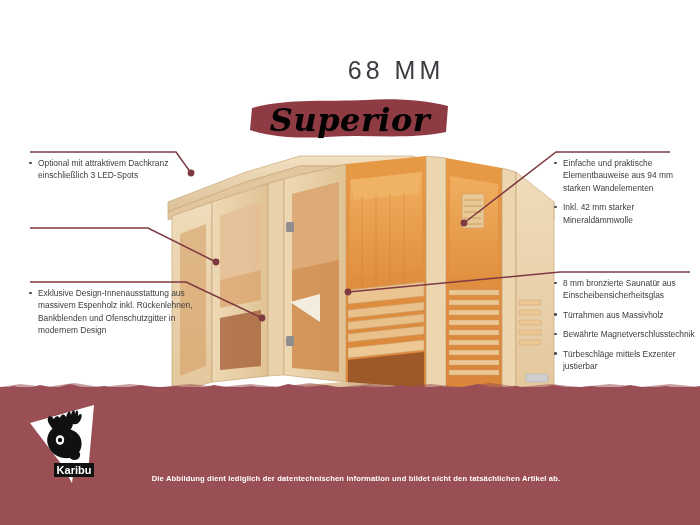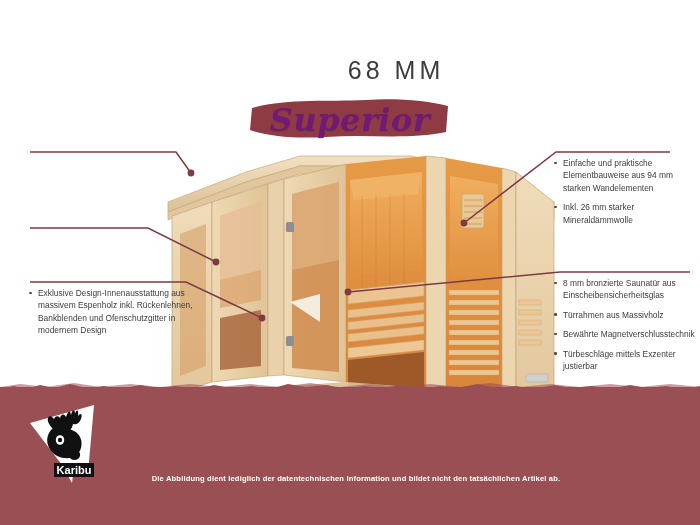--- a/index.html
+++ b/index.html
@@ -25,21 +25,21 @@
     font-size:25px;letter-spacing:4px;color:#3b3b41;font-weight:400;margin-left:34px;
   }
   .logo-wrap{
     position:absolute;left:248px;top:96px;width:204px;height:46px;
   }
   .logo-banner{position:absolute;inset:0;}
   .logo-script{
     position:absolute;left:0;top:2px;width:204px;height:44px;
     display:flex;align-items:center;justify-content:center;
     font-family:"DejaVu Serif", serif;
-    font-style:italic;font-weight:700;font-size:32px;color:#701a75;
+    font-style:italic;font-weight:700;font-size:32px;color:#000000;
     letter-spacing:0.5px;
     text-shadow:0 1px 0 rgba(0,0,0,.10);
   }
 
   
   .feat{position:absolute;font-size:8.4px;line-height:12.4px;color:#3c3c3c;}
   .feat ul{list-style:none;margin:0;padding:0;}
   .feat li{
     position:relative;padding-left:11px;margin-bottom:7px;
   }
@@ -244,32 +244,37 @@
 
   <div class="mm-title">68 MM</div>
 
   <div class="logo-wrap">
     <svg class="logo-banner" viewBox="0 0 204 46" preserveAspectRatio="none">
       <path d="M4,12 C40,2 80,6 118,4 C150,2 180,5 200,10 L198,36 C160,44 120,38 78,41 C46,43 20,40 2,34 Z" fill="#8e3b43"></path>
     </svg>
     <div class="logo-script">Superior</div>
   </div>
 
+  <div class="feat left-1">
+    <ul>
+      <li>Optional mit attraktivem Dachkranz einschließlich 3 LED-Spots</li>
+    </ul>
+  </div>
 
 
   <div class="feat left-3">
     <ul>
       <li>Exklusive Design-Innenausstattung aus massivem Espenholz inkl. Rückenlehnen, Bankblenden und Ofenschutzgitter in modernem Design</li>
     </ul>
   </div>
 
   <div class="feat right-1">
     <ul>
       <li>Einfache und praktische Elementbauweise aus 94 mm starken Wandelementen</li>
-      <li>Inkl. 26 mm starker Mineraldämmwolle</li>
+      <li>Inkl. 42 mm starker Mineraldämmwolle</li>
     </ul>
   </div>
 
   <div class="feat right-2">
     <ul>
       <li>8 mm bronzierte Saunatür aus Einscheibensicherheitsglas</li>
       <li>Türrahmen aus Massivholz</li>
       <li>Bewährte Magnetverschlusstechnik</li>
       <li>Türbeschläge mittels Exzenter justierbar</li>
     </ul>

